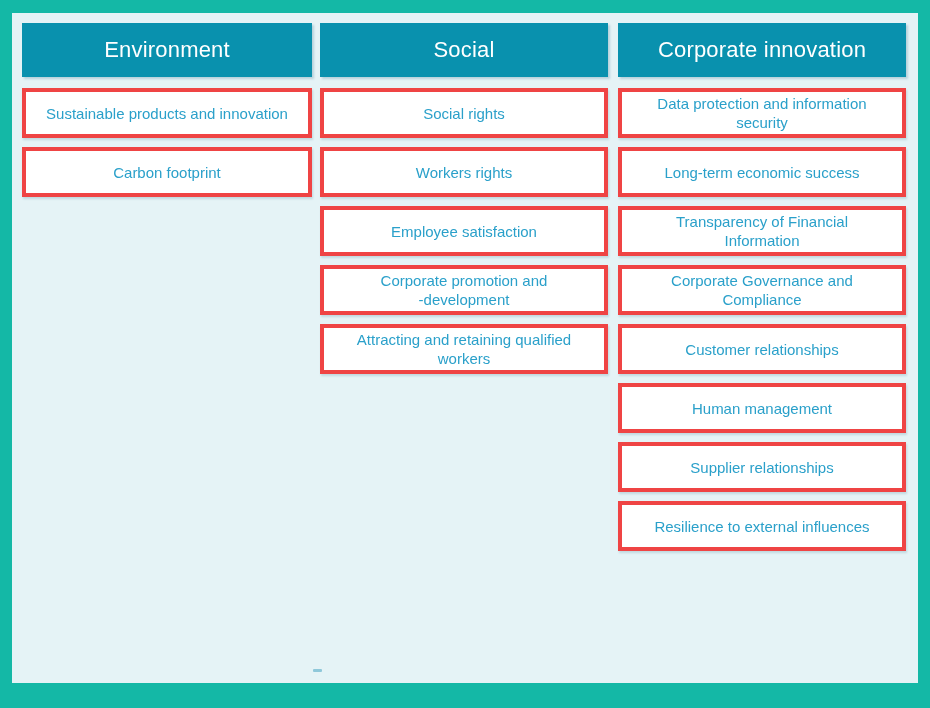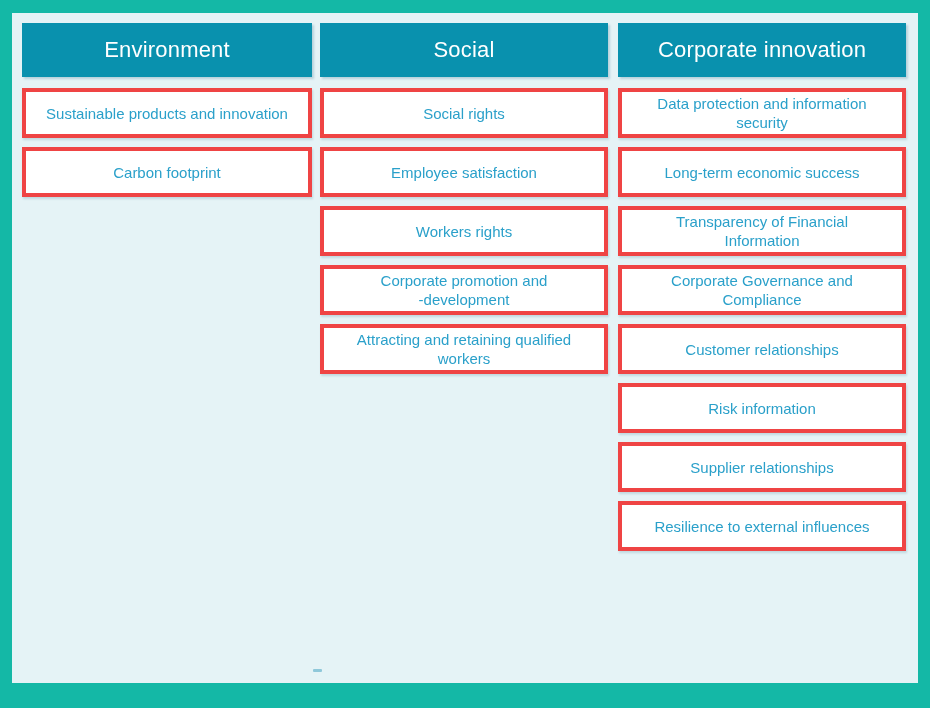--- a/index.html
+++ b/index.html
@@ -84,24 +84,24 @@
           <span class="topic-label">Carbon footprint</span>
         </div>
       </div>
 
     <div class="column col-1">
       <div class="col-header">Social</div>
     <div class="topic-box">
           <span class="topic-label">Social rights</span>
         </div>
         <div class="topic-box">
-          <span class="topic-label">Employee satisfaction</span>
+          <span class="topic-label">Workers rights</span>
         </div>
         <div class="topic-box">
-          <span class="topic-label">Workers rights</span>
+          <span class="topic-label">Employee satisfaction</span>
         </div>
         <div class="topic-box">
           <span class="topic-label">Corporate promotion and
 -development</span>
         </div>
         <div class="topic-box">
           <span class="topic-label">Attracting and retaining qualified
 workers</span>
         </div>
       </div>
@@ -120,21 +120,21 @@
 Information</span>
         </div>
         <div class="topic-box">
           <span class="topic-label">Corporate Governance and
 Compliance</span>
         </div>
         <div class="topic-box">
           <span class="topic-label">Customer relationships</span>
         </div>
         <div class="topic-box">
-          <span class="topic-label">Risk information</span>
+          <span class="topic-label">Human management</span>
         </div>
         <div class="topic-box">
           <span class="topic-label">Supplier relationships</span>
         </div>
         <div class="topic-box">
           <span class="topic-label">Resilience to external influences</span>
         </div>
       </div>
 
     <div class="stray-dash"></div>

